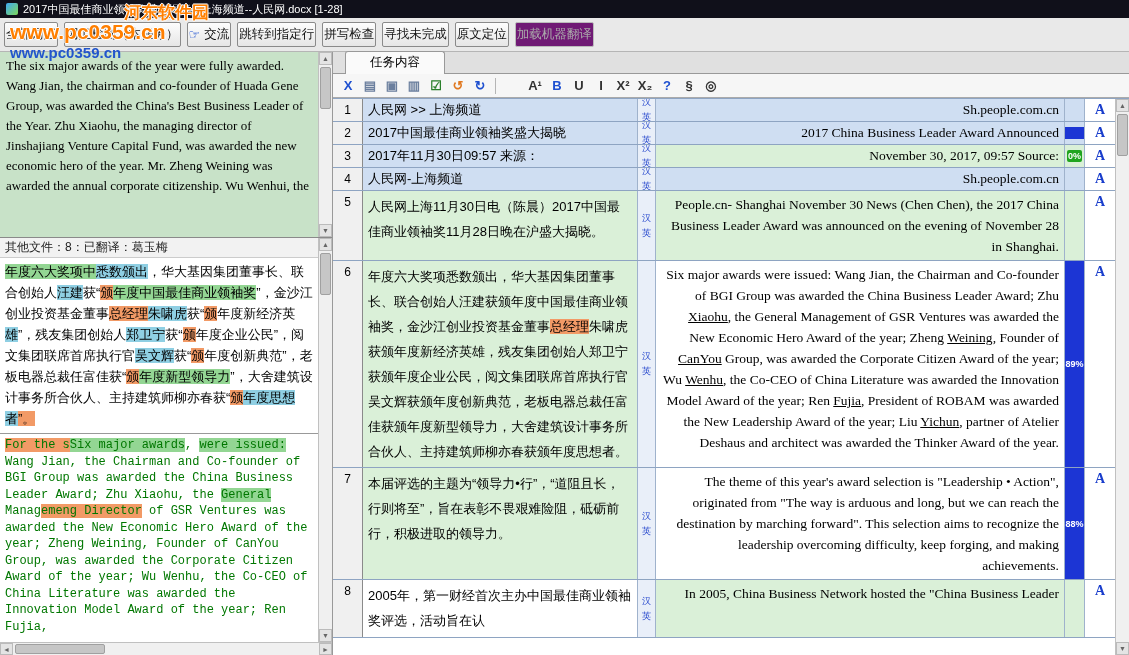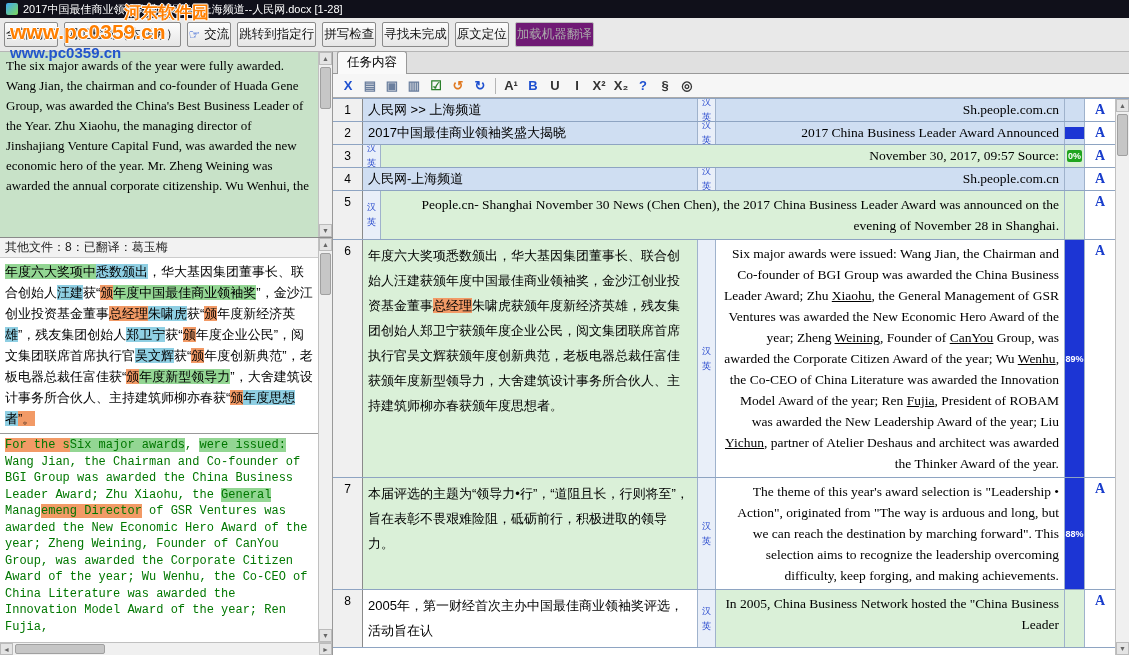--- a/index.html
+++ b/index.html
@@ -40,32 +40,32 @@
   .strack { flex:1; width:100%; position:relative; }
   .sthumb { position:absolute; top:2px; left:1px; right:1px; height:42px; background:#c6c6c6; border:1px solid #a0a0a0; border-radius:2px; cursor:pointer; }
   .hscroll { height:13px; background:#f0f0f0; border-top:1px solid #c0c0c0; display:flex; align-items:center; }
   .hscroll .sarrow { width:13px; height:100%; }
   .htrack { flex:1; height:100%; position:relative; }
   .hthumb { position:absolute; left:2px; top:1px; bottom:1px; width:90px; background:#c6c6c6; border:1px solid #a0a0a0; border-radius:2px; cursor:pointer; }
 
   
   .right-panel { flex:1; display:flex; flex-direction:column; background:#e5e5e5; }
   .tabbar { height:22px; background:#e0e0e0; border-bottom:1px solid #999; display:flex; align-items:flex-end; padding-left:4px; }
-  .tab { background:#fafafa; border:1px solid #999; border-bottom:none; border-radius:3px 3px 0 0; font-size:12.5px; padding:2px 9px 3px; position:relative; top:1px; cursor:pointer; }
+  .tab { background:#fafafa; border:1px solid #999; border-bottom:none; border-radius:3px 3px 0 0; font-size:12.5px; padding:2px 24px 3px; position:relative; top:1px; cursor:pointer;margin-left:8px; }
   .icon-toolbar { height:24px; background:#f6f6f6; border-bottom:1px solid #aaa; display:flex; align-items:center; padding:0 4px; }
   .ibtn { width:22px; text-align:center; font-size:13px; font-weight:bold; cursor:pointer; line-height:20px; }
   .isep { width:1px; height:16px; background:#b5b5b5; margin:0 4px; }
 
   .table-wrap { flex:1; background:#fff; position:relative; overflow:hidden; padding-right:14px; border-top:1px solid #8ea4c2; }
   .seg-table { height:100%; overflow:hidden; display:flex; flex-direction:column; }
   .trow { display:flex; border-bottom:1px solid #8ea4c2; background:#fff; flex:none; cursor:pointer; }
   .trow.sel { box-shadow:inset 0 0 0 2px #000; }
   .cell { border-right:1px solid #9fb2cc; padding:3px 5px; overflow:hidden; }
   .cell.num { width:30px; flex:none; background:#f0f0f0; border-right:1px solid #8a8a8a; text-align:center; font-size:12px; color:#000; padding-top:4px; }
-  .cell.src { width:335px; flex:none; font-size:13px; line-height:25px; color:#000; }
+  .cell.src { width:275px; flex:none; font-size:13px; line-height:25px; color:#000; }
   .cell.lang { width:18px; flex:none; padding:0; background:#e9eff9; color:#2244cc; font-size:9px; display:flex; flex-direction:column; align-items:center; justify-content:center; gap:2px; }
   .cell.tgt { flex:1; font-family:"Liberation Serif",serif; font-size:13.5px; line-height:21px; color:#000;text-align:right; }
   .cell.badge { width:20px; flex:none; padding:0; display:flex; align-items:center; justify-content:center; }
   .cell.badge.bar { color:#fff; font-size:9px; font-weight:bold; }
   .chip { color:#fff; font-size:9px; font-weight:bold; padding:1px 1px; border-radius:2px; }
   .cell.acol { width:30px; flex:none; background:#fff; border-right:none; display:flex; justify-content:center; align-items:flex-start; padding:3px 0 0; }
   .abtn { color:#1a3ecc; font-family:"Liberation Serif",serif; font-size:14px; font-weight:bold; cursor:pointer; }
   .bg-blue { background:#cfdef2; }
   .bg-green { background:#daf0d8; }
   .bg-white { background:#fff; }
@@ -142,21 +142,21 @@
     </div>
     <div class="icon-toolbar" id="format-toolbar">
         <span class="ibtn" style="color: rgb(30, 80, 208);">X</span>
         <span class="ibtn" style="color: rgb(107, 127, 158);">▤</span>
         <span class="ibtn" style="color: rgb(107, 127, 158);">▣</span>
         <span class="ibtn" style="color: rgb(107, 127, 158);">▥</span>
         <span class="ibtn" style="color: rgb(42, 127, 42);">☑</span>
         <span class="ibtn" style="color: rgb(224, 120, 32);">↺</span>
         <span class="ibtn" style="color: rgb(30, 80, 208);">↻</span>
         <span class="isep"></span>
-        <span class="ibtn" style="color: rgb(51, 51, 51);">A¹</span>
+        <span class="ibtn" style="color: rgb(51, 51, 51); margin-left: 24px;">A¹</span>
         <span class="ibtn" style="color: rgb(30, 80, 208);">B</span>
         <span class="ibtn" style="color: rgb(51, 51, 51);">U</span>
         <span class="ibtn" style="color: rgb(51, 51, 51);">I</span>
         <span class="ibtn" style="color: rgb(51, 51, 51);">X²</span>
         <span class="ibtn" style="color: rgb(51, 51, 51);">X₂</span>
         <span class="ibtn" style="color: rgb(30, 80, 208);">?</span>
         <span class="ibtn" style="color: rgb(51, 51, 51);">§</span>
         <span class="ibtn" style="color: rgb(51, 51, 51);">◎</span>
       </div>
     <div class="table-wrap">
@@ -184,20 +184,21 @@
             <div class="cell tgt bg-blue">2017 China Business Leader Award Announced</div>
             <div class="cell badge bg-blue">
               <span class="chip" style="background: rgb(28, 53, 212); padding-left: 48px;">78%</span>
             </div>
             <div class="cell acol">
               <span class="abtn">A</span>
             </div>
           </div>
           <div class="trow short">
             <div class="cell num">3</div>
+            <div class="cell src bg-blue">2017年11月30日09:57 来源：</div>
             <div class="cell lang">
               <span>汉</span>
               <span>英</span>
             </div>
             <div class="cell tgt bg-green">November 30, 2017, 09:57 Source:</div>
             <div class="cell badge bg-green">
               <span class="chip" style="background: rgb(31, 165, 31);">0%</span>
             </div>
             <div class="cell acol">
               <span class="abtn">A</span>
@@ -211,20 +212,21 @@
               <span>英</span>
             </div>
             <div class="cell tgt bg-blue">Sh.people.com.cn</div>
             <div class="cell badge bg-blue"></div>
             <div class="cell acol">
               <span class="abtn">A</span>
             </div>
           </div>
           <div class="trow">
             <div class="cell num">5</div>
+            <div class="cell src bg-green">人民网上海11月30日电（陈晨）2017中国最佳商业领袖奖11月28日晚在沪盛大揭晓。</div>
             <div class="cell lang">
               <span>汉</span>
               <span>英</span>
             </div>
             <div class="cell tgt bg-green">People.cn- Shanghai November 30 News (Chen Chen), the 2017 China Business Leader Award was announced on the evening of November 28 in Shanghai.</div>
             <div class="cell badge bg-green"></div>
             <div class="cell acol">
               <span class="abtn">A</span>
             </div>
           </div>

